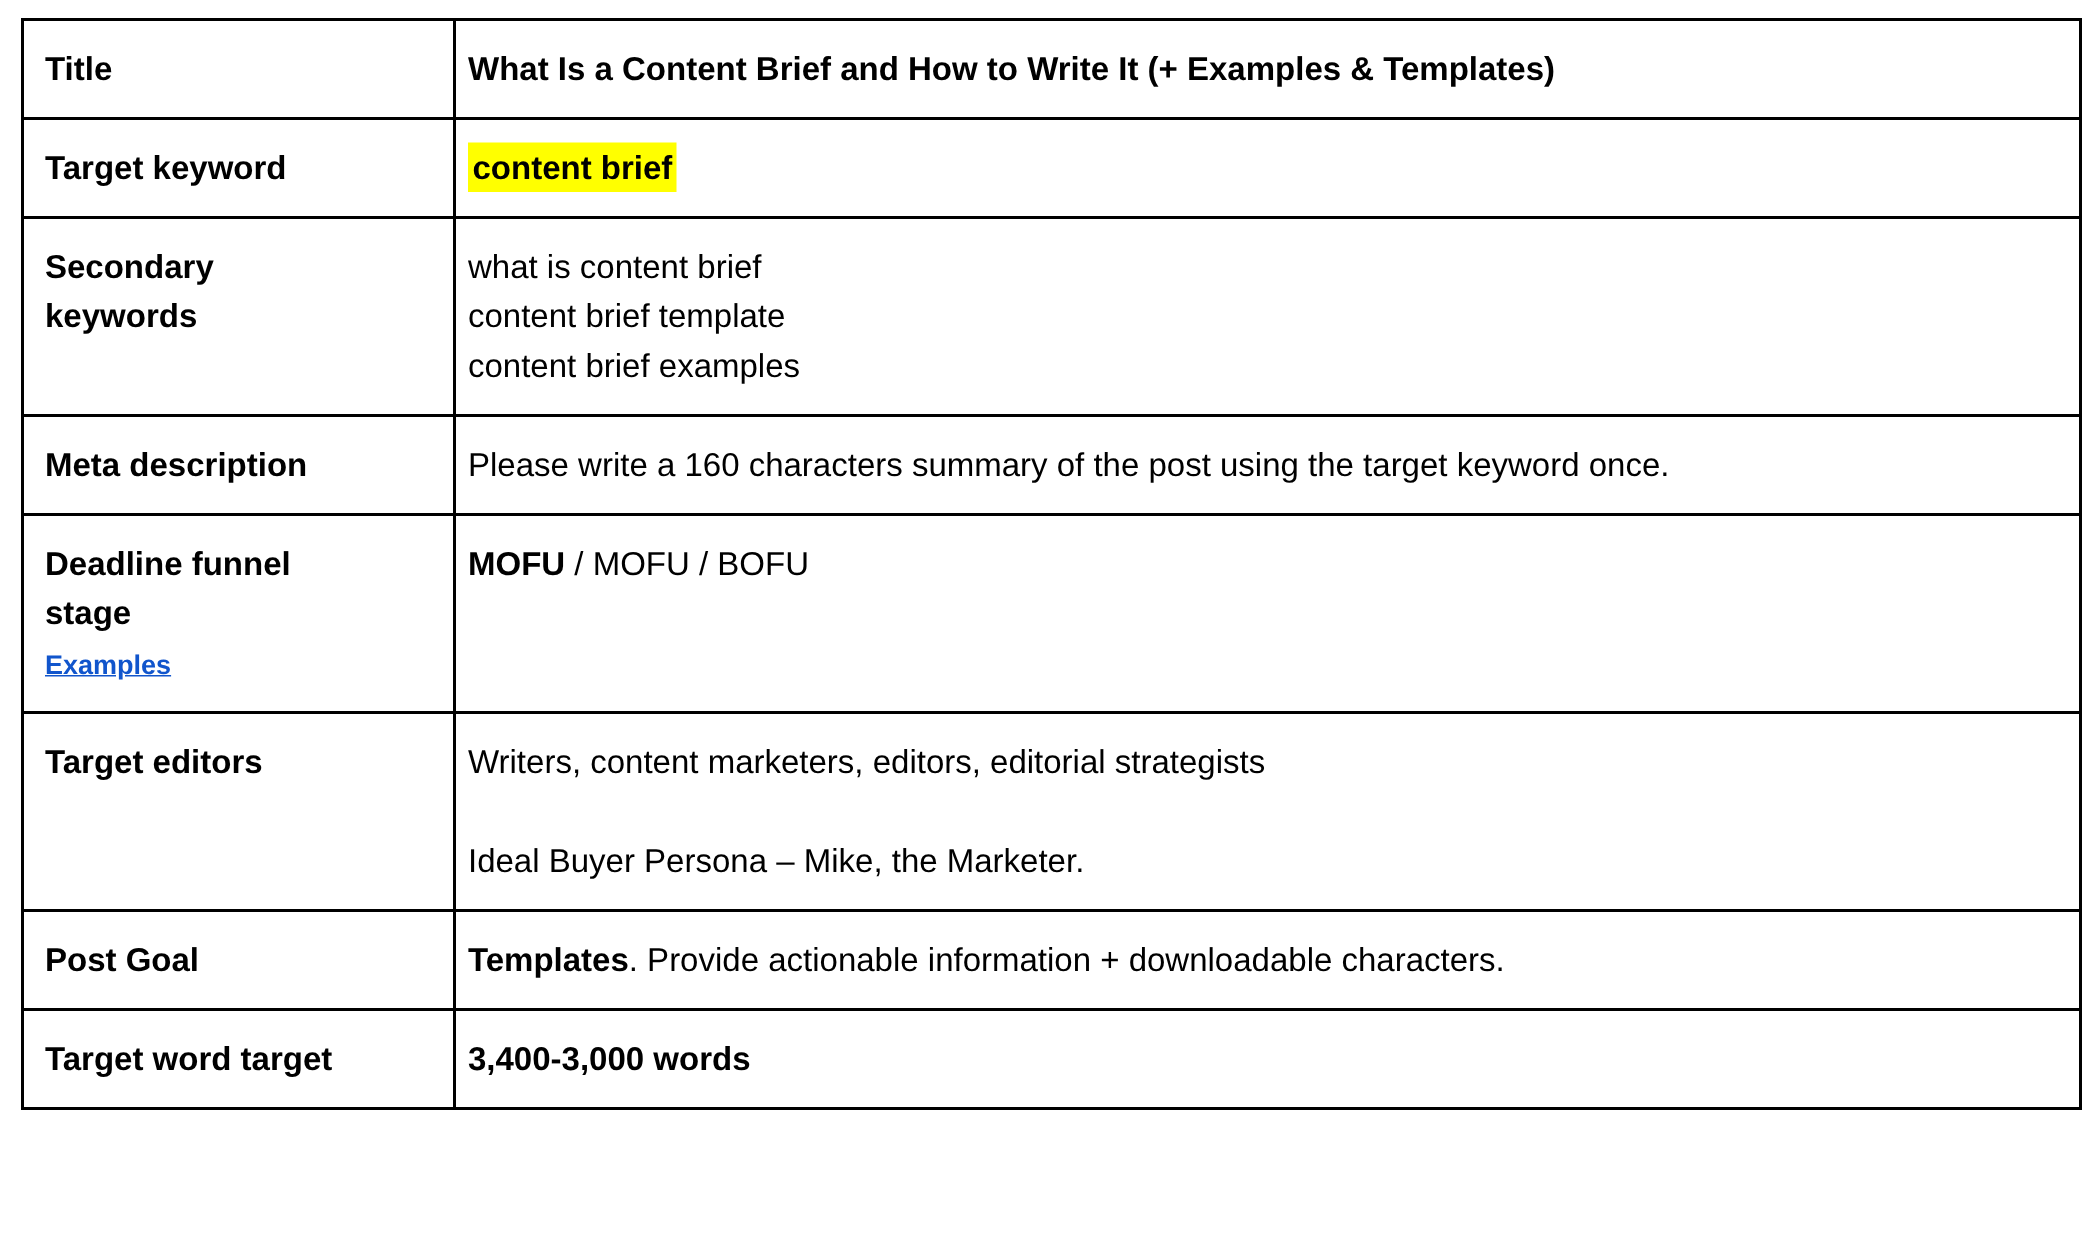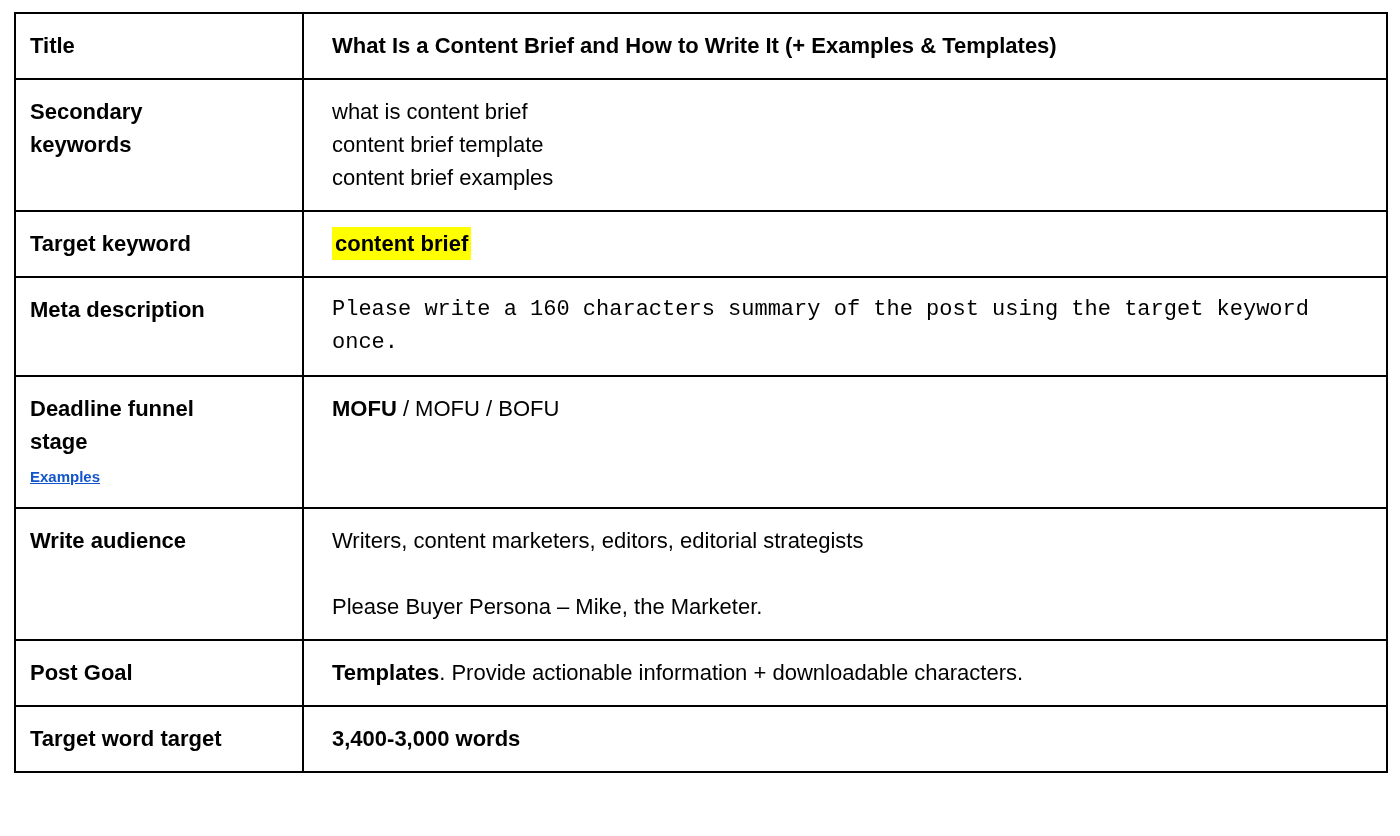--- a/index.html
+++ b/index.html
@@ -17,74 +17,74 @@
     margin: 12px 0 0 14px;
   }
   .brief-table td {
     border: 2px solid var(--border, #000000);
     vertical-align: top;
     font-size: 22px;
     line-height: 33px;
     padding: 15px 14px 16px 14px;
   }
   .brief-table td.value-cell {
-    padding-left: 28px;
+    padding-left: 8px;
     border-radius: 23px;
   }
   col.label-col { width: 288px; }
   col.value-col { width: 1084px; }
   .bold { font-weight: bold; }
   .hl {
     background: var(--hl, #ffff00);
     font-weight: bold;
     padding: 4px 3px;
   }
   .link {
     color: var(--link, #1155cc);
     font-weight: bold;
-    font-size: 15px;
+    font-size: 18px;
     line-height: 26px;
     text-decoration: underline;
     cursor: pointer;
     display: inline-block;
   }
-  .meta-text { max-width: 1000px; font-family: Liberation Mono, monospace; }
+  .meta-text { max-width: 1000px; }
   .blank-line { height: 33px; }
 </style>
 </head>
 <body>
 
 <table class="brief-table">
   <colgroup>
       <col class="label-col">
       <col class="value-col">
     </colgroup>
   <tbody>
 
     <tr>
       <td class="label-cell bold">Title</td>
       <td class="value-cell bold">What Is a Content Brief and How to Write It (+ Examples &amp; Templates)</td>
     </tr>
 
     <tr>
+      <td class="label-cell bold">Target keyword</td>
+      <td class="value-cell">
+        <span class="hl">content brief</span>
+      </td>
+    </tr>
+
+    <tr>
       <td class="label-cell bold">
         <div>Secondary</div>
         <div>keywords</div>
       </td>
       <td class="value-cell">
         <div>what is content brief</div>
         <div>content brief template</div>
         <div>content brief examples</div>
-      </td>
-    </tr>
-
-    <tr>
-      <td class="label-cell bold">Target keyword</td>
-      <td class="value-cell">
-        <span class="hl">content brief</span>
       </td>
     </tr>
 
     <tr>
       <td class="label-cell bold">Meta description</td>
       <td class="value-cell">
         <div class="meta-text">Please write a 160 characters summary of the post using the target keyword once.</div>
       </td>
     </tr>
 
@@ -93,25 +93,25 @@
         <div>Deadline funnel</div>
         <div>stage</div>
         <a class="link">Examples</a>
       </td>
       <td class="value-cell">
         <span class="bold">MOFU</span><span> / MOFU / BOFU</span>
       </td>
     </tr>
 
     <tr>
-      <td class="label-cell bold">Write audience</td>
+      <td class="label-cell bold">Target editors</td>
       <td class="value-cell">
         <div>Writers, content marketers, editors, editorial strategists</div>
         <div class="blank-line"></div>
-        <div>Please Buyer Persona – Mike, the Marketer.</div>
+        <div>Ideal Buyer Persona – Mike, the Marketer.</div>
       </td>
     </tr>
 
     <tr>
       <td class="label-cell bold">Post Goal</td>
       <td class="value-cell">
         <span class="bold">Templates</span><span>. Provide actionable information + downloadable characters.</span>
       </td>
     </tr>
 

